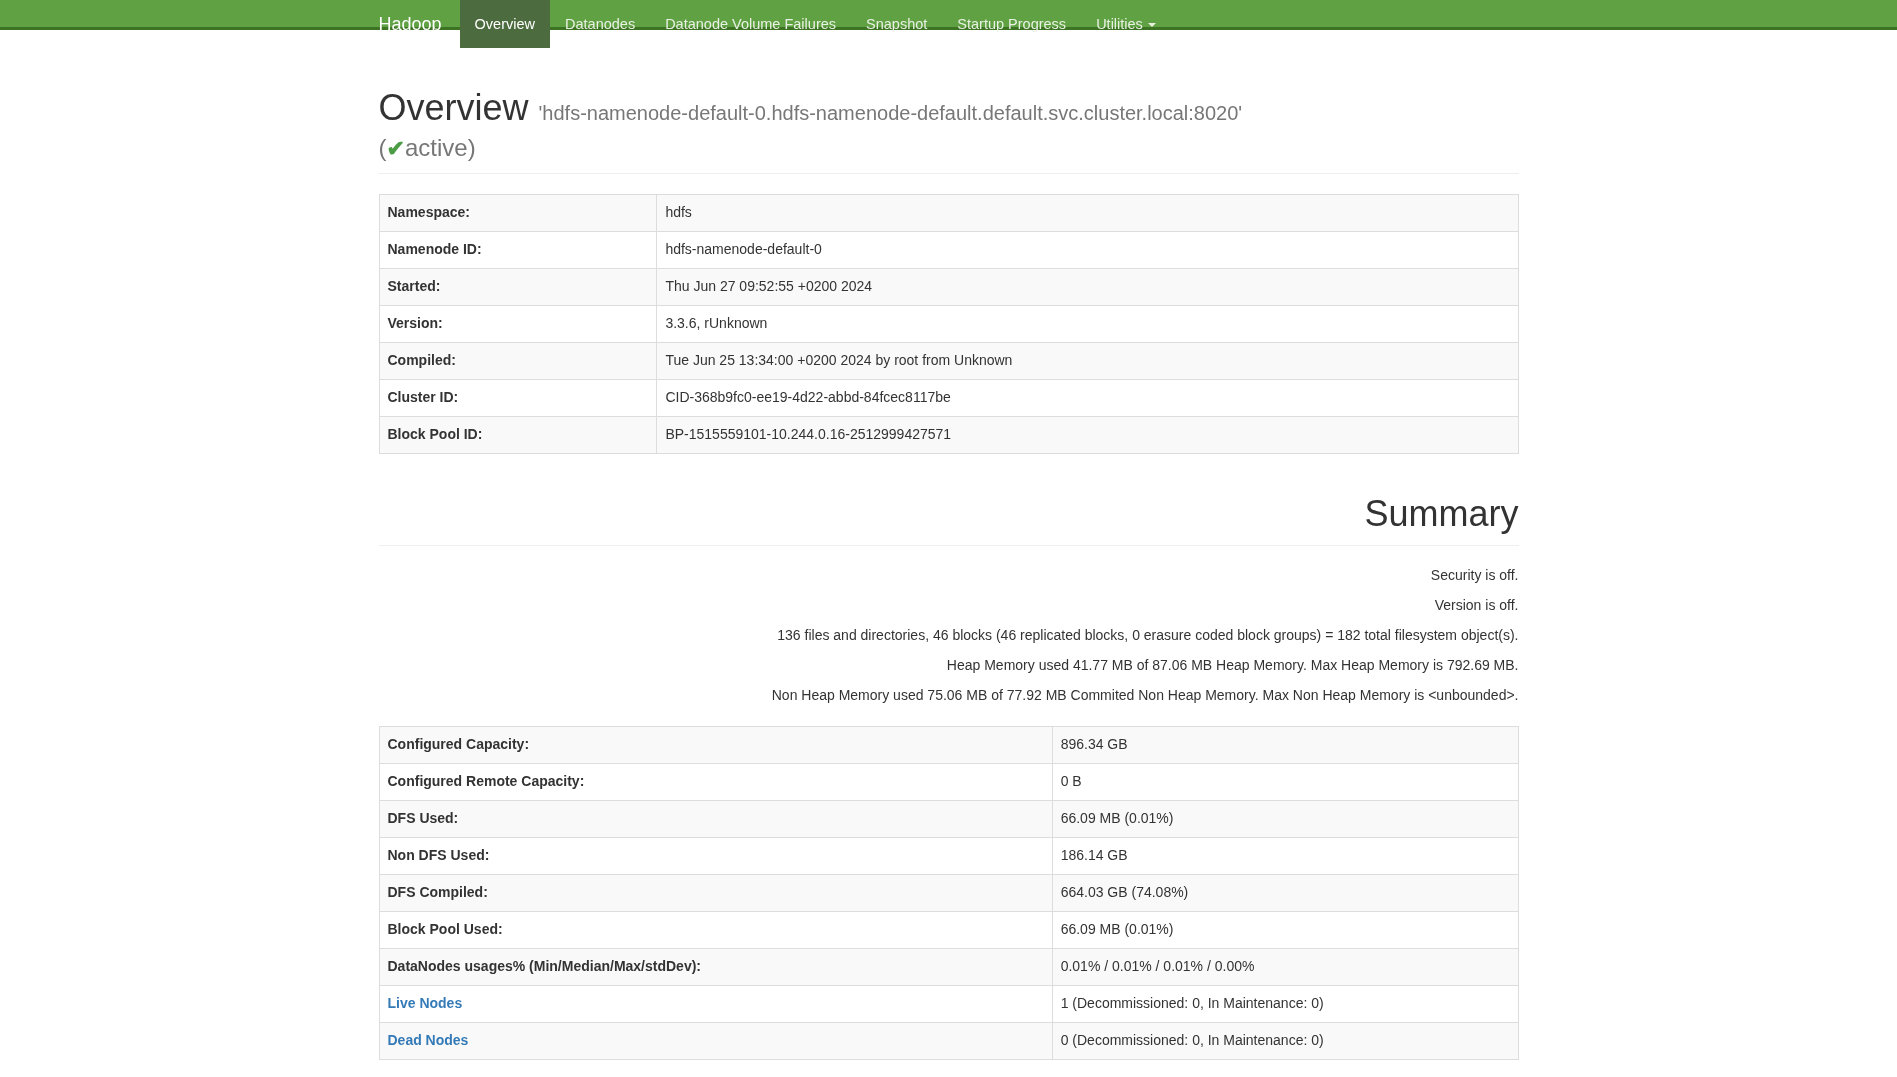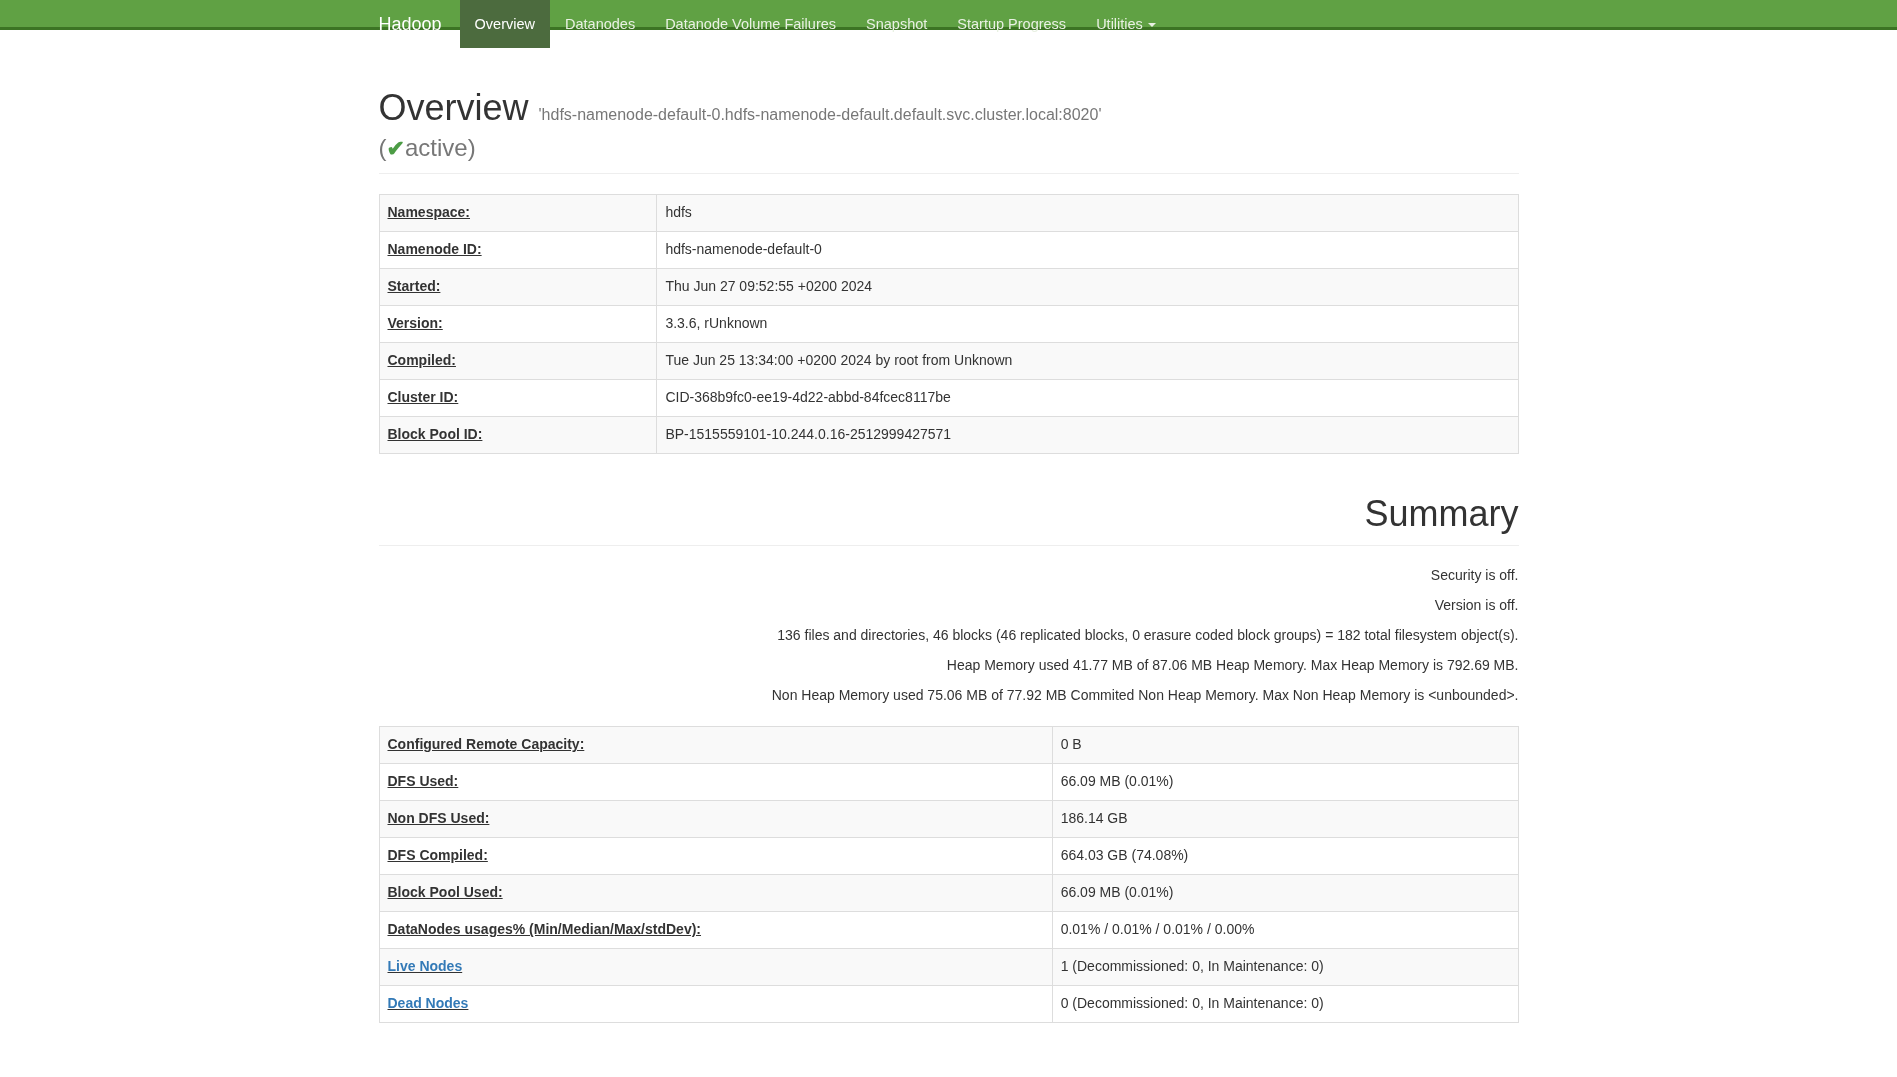--- a/index.html
+++ b/index.html
@@ -28,33 +28,33 @@
   .nav-item.active a { color: #fff; }
   .caret {
     display: inline-block; margin-left: 5px; vertical-align: middle;
     border-top: 4px solid #E9F1E3; border-left: 4px solid transparent; border-right: 4px solid transparent;
   }
 
   
   .page-header { padding-bottom: 12px; border-bottom: 1px solid #eee; }
   #overview-header { margin-top: 58px; }
   h1 { font-size: 36px; font-weight: 500; color: #333; line-height: 1.1; }
-  h1 .subtitle { font-size: 16px; font-weight: 400; color: #777; }
+  h1 .subtitle { font-size: 20px; font-weight: 400; color: #777; }
   .active-state { display: block; font-size: 24px; color: #777; margin-top: 7px; }
   .check-icon { color: #4C9C45; font-weight: 700; font-size: 22px; }
 
   #summary-header { margin-top: 40px; text-align: right; }
 
   
   table { border-collapse: collapse; width: 1140px; margin-top: 20px; }
   th, td {
     border: 1px solid #ddd; padding: 8px; font-size: 14px;
     text-align: left; vertical-align: top;
   }
-  th { font-weight: 700; color: #333; text-decoration: underline; }
+  th { font-weight: 700; color: #333; }
   tr:nth-child(odd) { background: #f9f9f9; }
   tr:nth-child(even) { background: #fff; }
   #info-table th { width: 24.4%; }
   #capacity-table th { width: 59.1%; }
   a.row-link { color: #337ab7; font-weight: 700; text-decoration: none; cursor: pointer; }
 
   
   .summary-lines { margin-top: 20px; text-align: right; }
   .summary-lines p { margin-bottom: 10px; font-size: 14px; color: #333; }
 </style>
@@ -140,20 +140,24 @@
       <p>Security is off.</p>
       <p>Version is off.</p>
       <p>136 files and directories, 46 blocks (46 replicated blocks, 0 erasure coded block groups) = 182 total filesystem object(s).</p>
       <p>Heap Memory used 41.77 MB of 87.06 MB Heap Memory. Max Heap Memory is 792.69 MB.</p>
       <p>Non Heap Memory used 75.06 MB of 77.92 MB Commited Non Heap Memory. Max Non Heap Memory is &lt;unbounded&gt;.</p>
     </div>
 
   <table id="capacity-table">
     <tbody>
         <tr>
+          <th>Configured Capacity:</th>
+          <td>896.34 GB</td>
+        </tr>
+        <tr>
           <th>Configured Remote Capacity:</th>
           <td>0 B</td>
         </tr>
         <tr>
           <th>DFS Used:</th>
           <td>66.09 MB (0.01%)</td>
         </tr>
         <tr>
           <th>Non DFS Used:</th>
           <td>186.14 GB</td>

